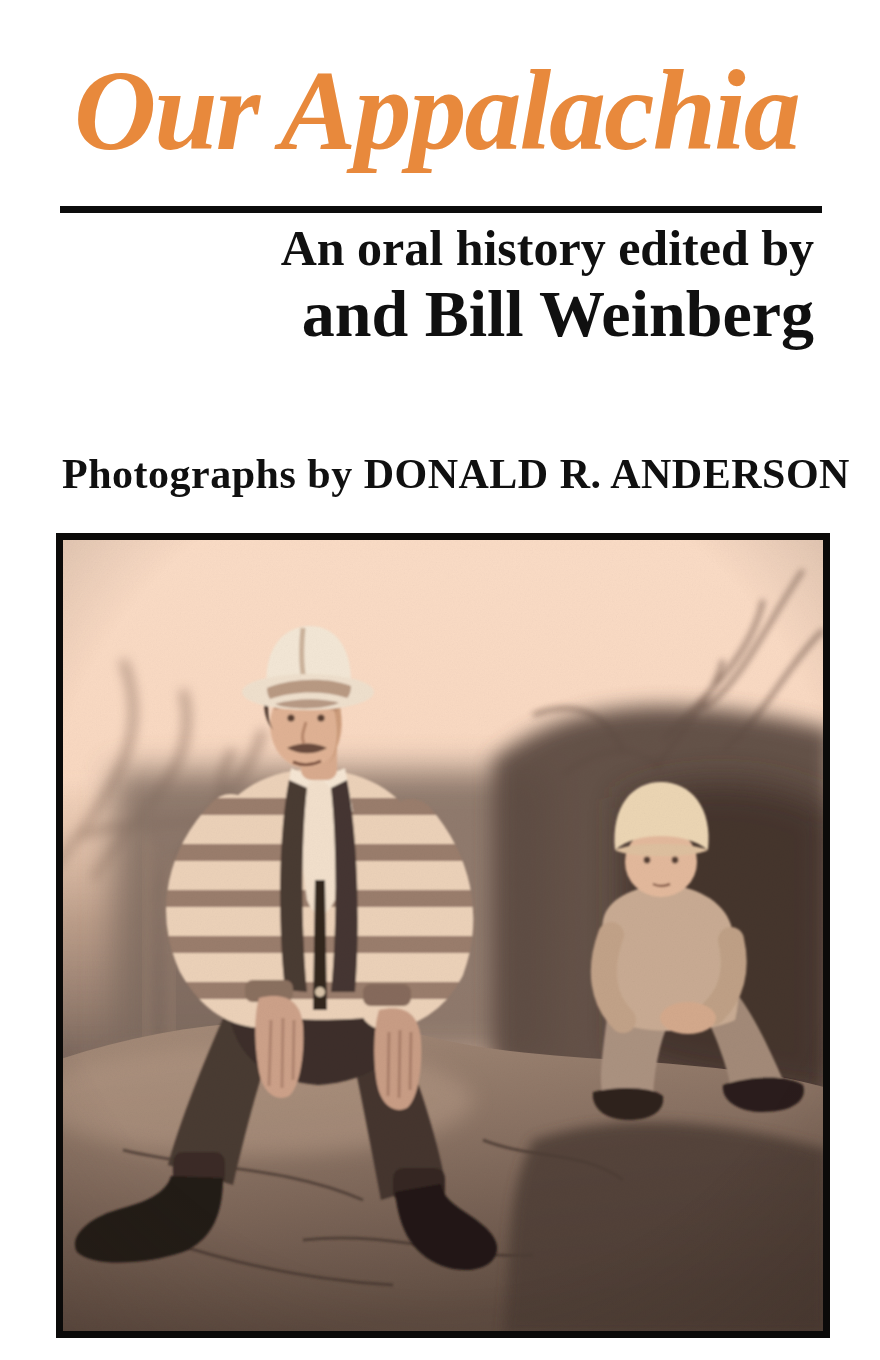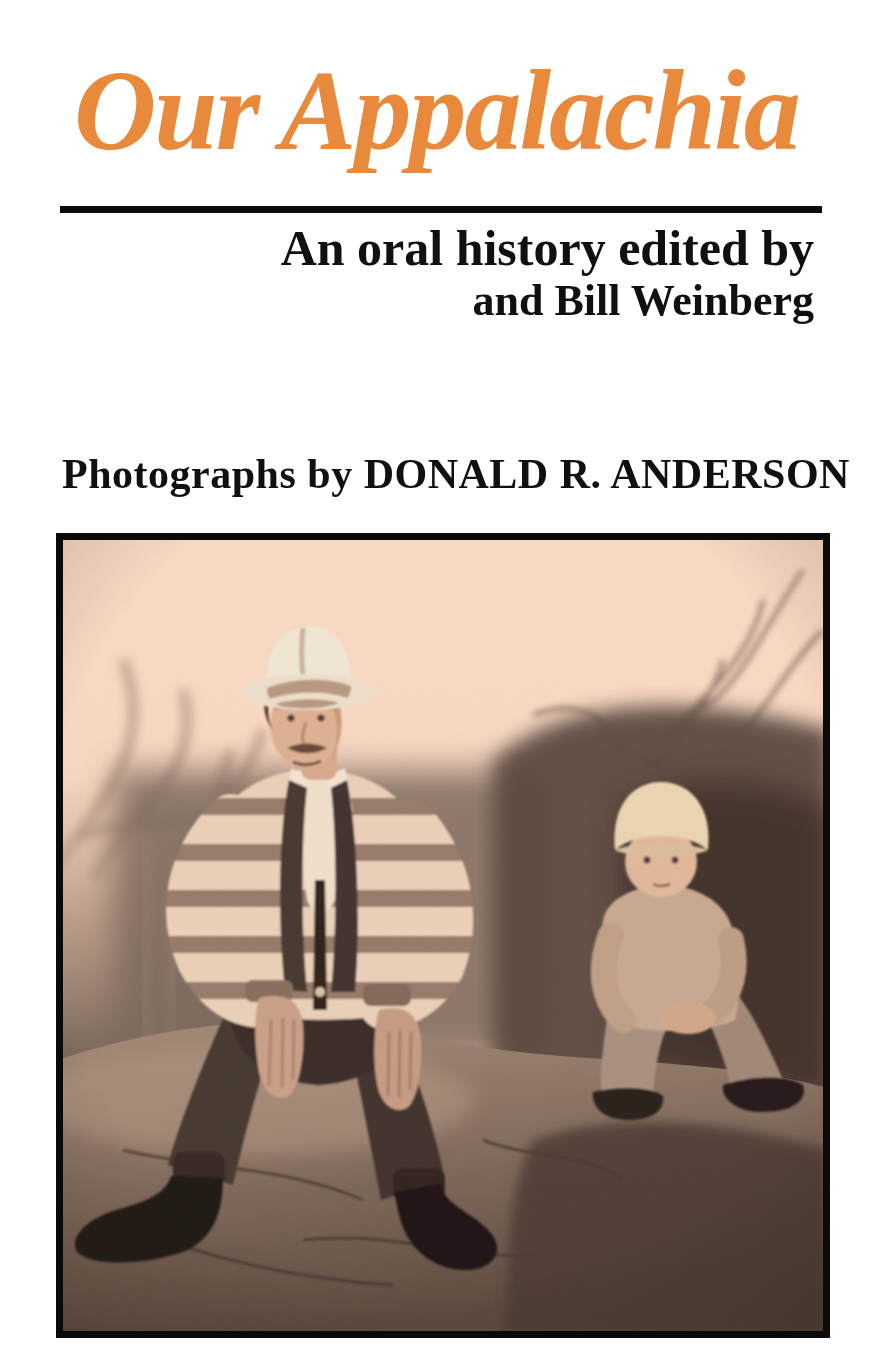--- a/index.html
+++ b/index.html
@@ -14,21 +14,21 @@
     color:#E8893C;white-space:nowrap;line-height:1.1;
   }
   .rule{
     position:absolute;left:60px;top:206px;width:762px;height:7px;background:#0c0c0c;
   }
   .byline{
     position:absolute;right:66px;top:220px;text-align:right;color:#101010;
   }
   .byline .line1{font-size:50px;font-weight:700;line-height:1.12;letter-spacing:0px;}
   .byline .line2{font-size:66px;font-weight:700;line-height:1.14;margin-top:6px;word-spacing:10px;}
-  .byline .line3{font-size:44px;font-weight:700;line-height:1.14;}
+  .byline .line3{font-size:66px;font-weight:700;line-height:1.14;}
   .credit{
     position:absolute;left:16px;top:450px;width:100%;text-align:center;
     font-size:42px;font-weight:700;color:#101010;letter-spacing:0.5px;
   }
   .photo-frame{
     position:absolute;left:56px;top:533px;width:774px;height:805px;
     border:7px solid #0b0a09;box-sizing:border-box;background:#f7d5be;
   }
   .photo-frame svg{display:block;width:760px;height:791px;}
 </style>

